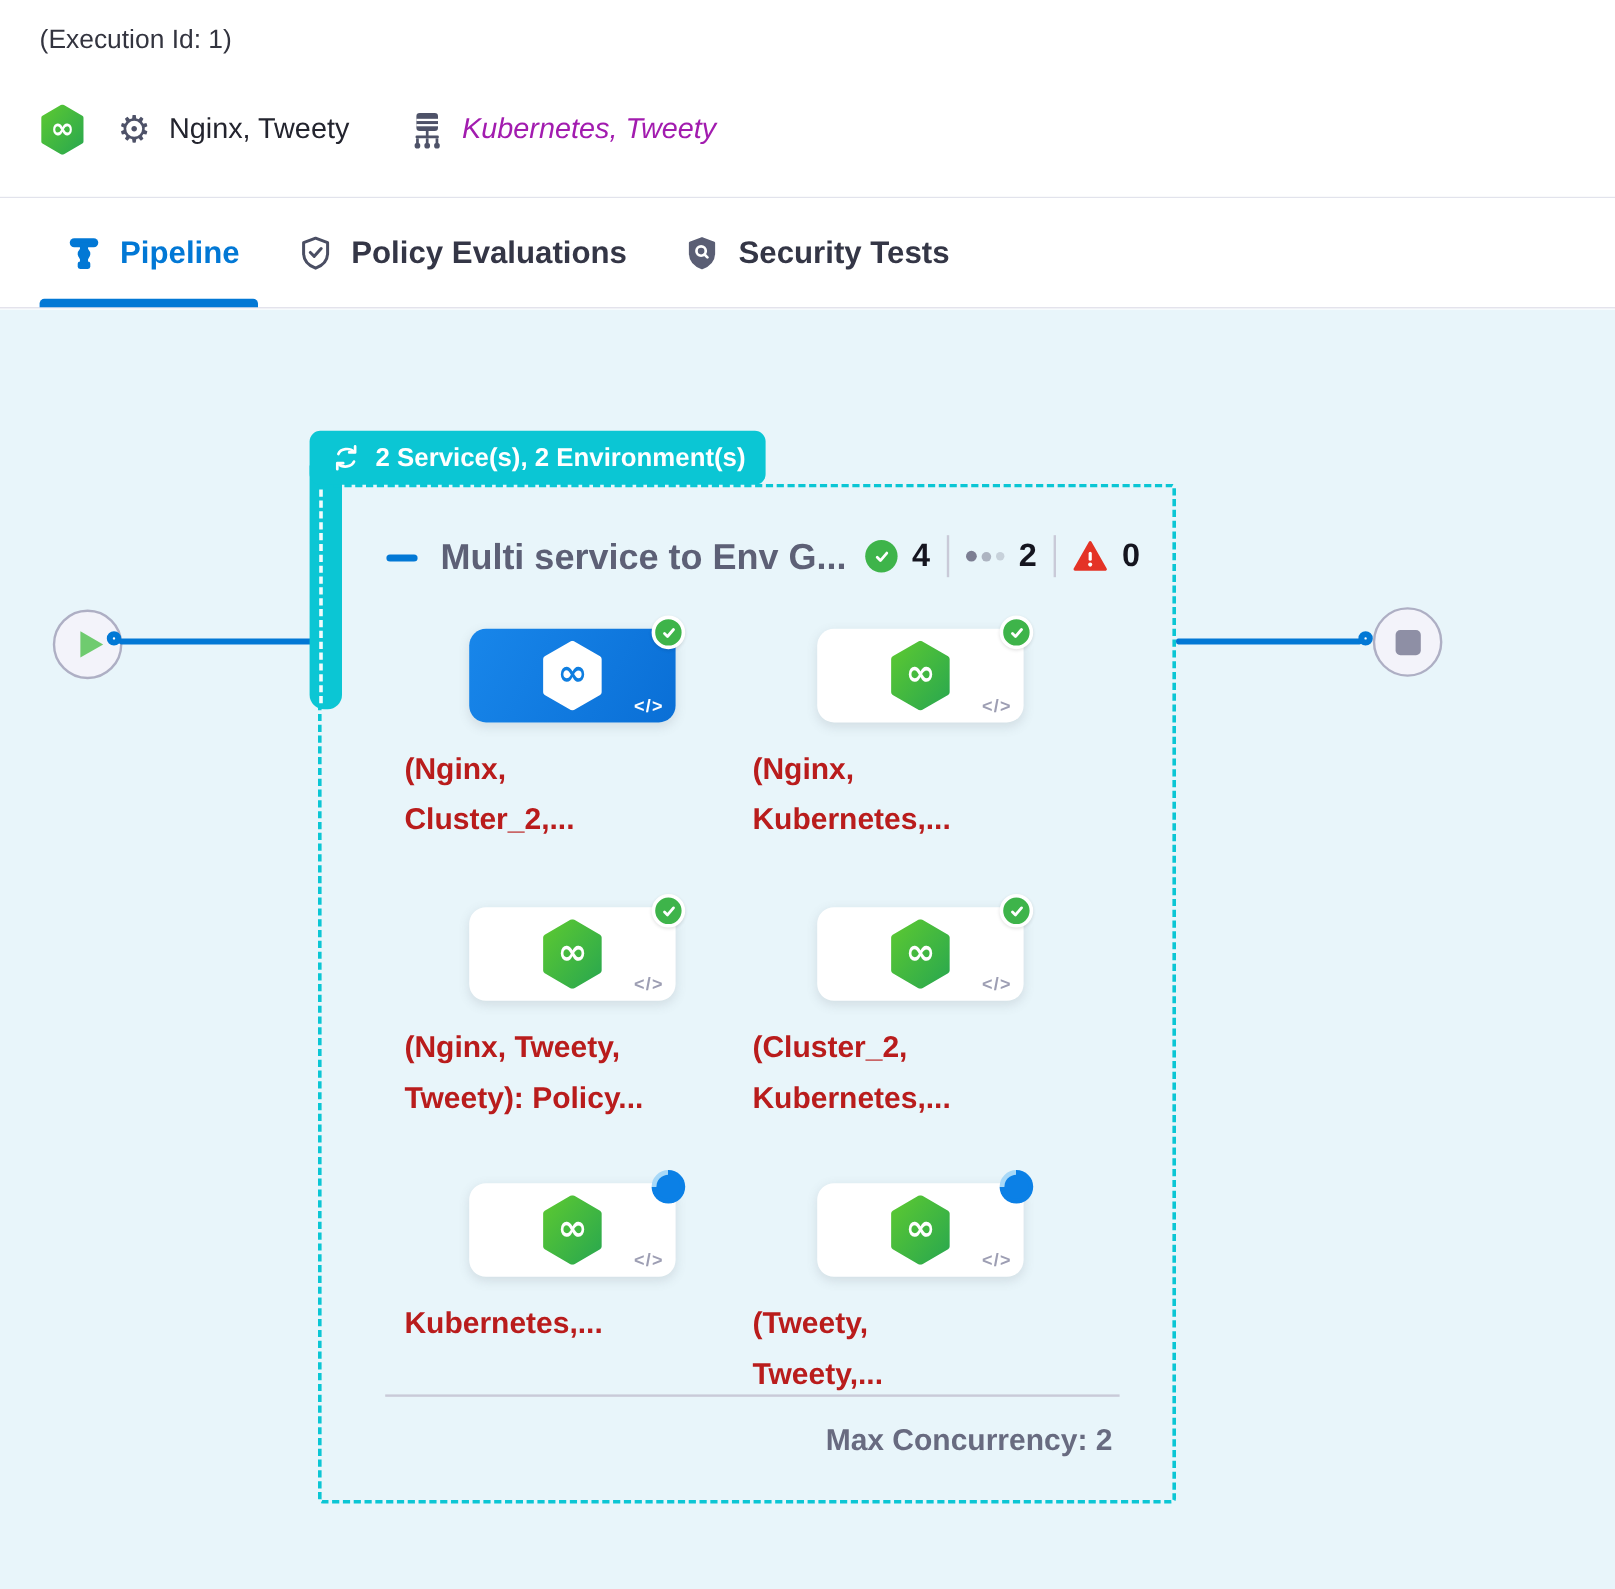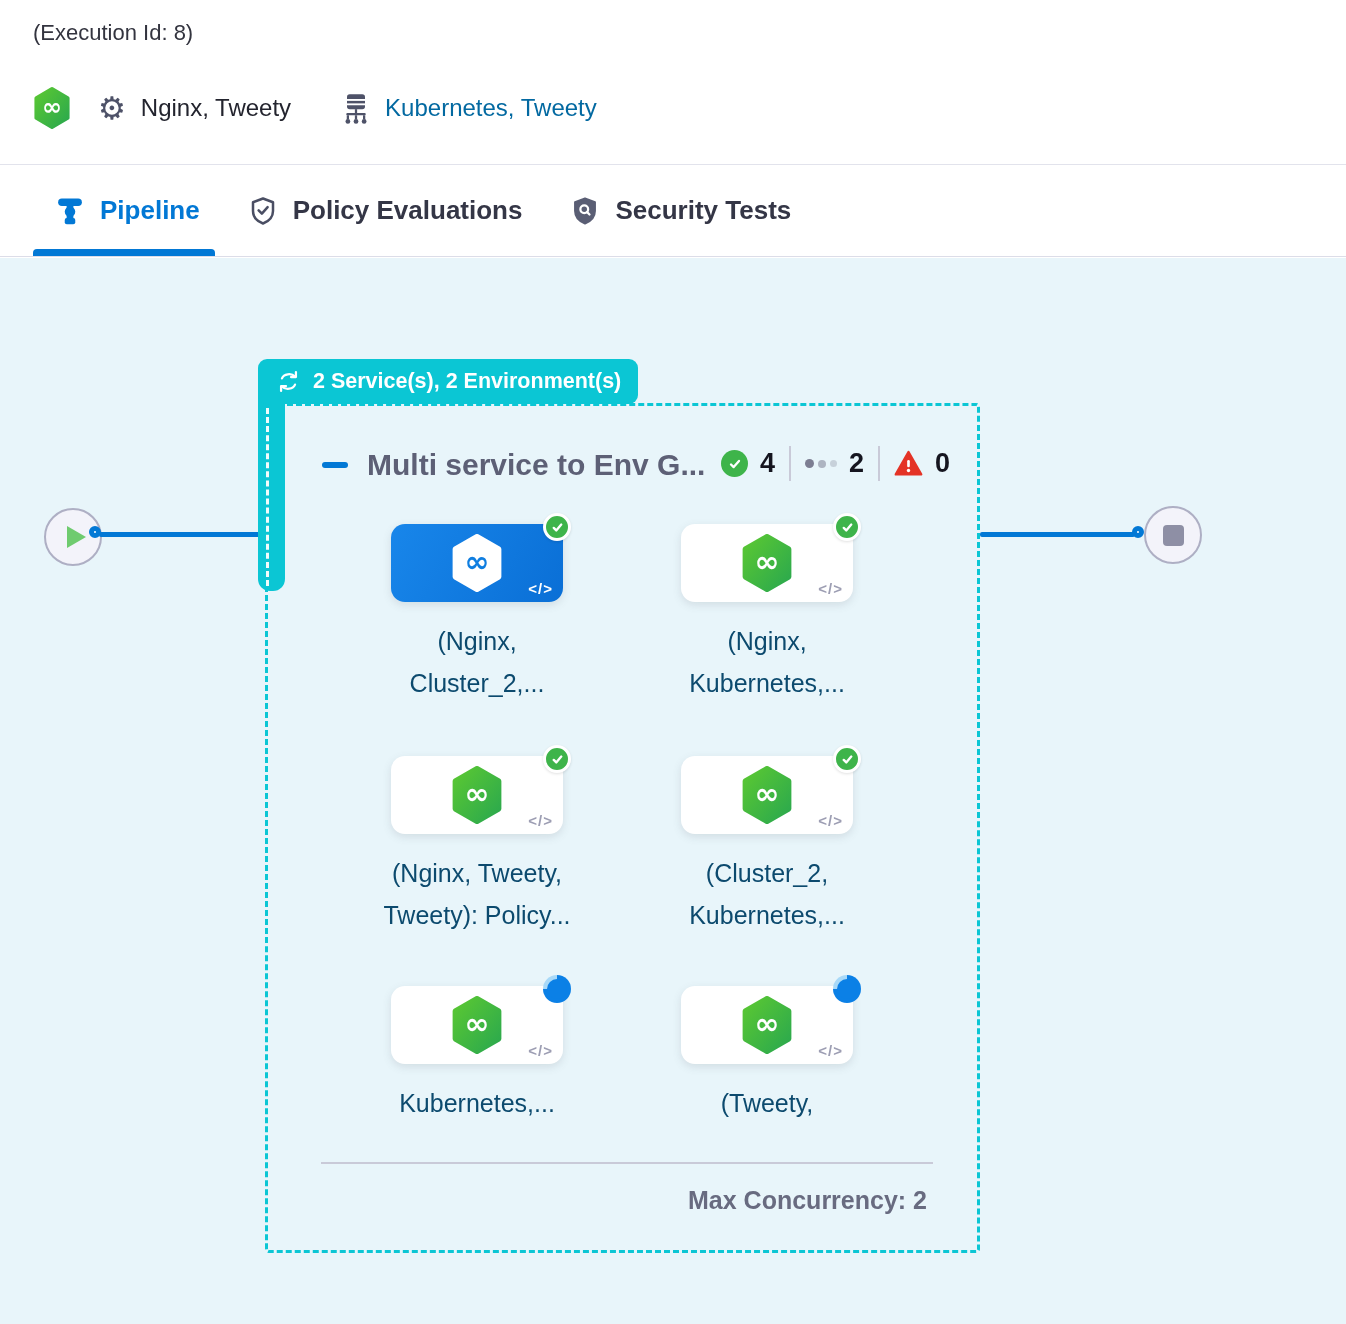--- a/index.html
+++ b/index.html
@@ -18,21 +18,21 @@
   .exec-id { font-size:22px; font-weight:400; color:#33343f; }
   .meta-row { position:absolute; left:33px; top:86px; height:44px; display:flex; align-items:center; }
   .hex-wrap { position:relative; display:inline-block; }
   .hex-wrap .inf { position:absolute; left:50%; top:50%; transform:translate(-50%,-54%);
     font-family:"DejaVu Sans", sans-serif; font-weight:700; color:#fff; }
   .header-hex .inf { font-size:24px; }
   .u-icon { font-family:"DejaVu Sans", sans-serif; color:#4e5268; }
   .gear { font-size:31px; margin-left:27px; line-height:1; }
   .meta-text { font-size:24px; font-weight:400; color:#23242e; margin-left:15px; }
   .env-ic { margin-left:50px; }
-  .meta-text2 { font-size:24px; font-weight:500; color:#0369a1; margin-left:14px; }
+  .meta-text2 { font-size:24px; font-weight:500; color:#a21caf; margin-left:14px;font-style:italic; }
 
   
   .tabbar { position:absolute; left:0; top:164px; width:100%; height:93px; background:#fff;
     border-top:1px solid #e2e3ec; border-bottom:1px solid #dcdde8;
     display:flex; align-items:center; padding-left:55px; gap:48px; }
   .tab { position:relative; height:100%; display:flex; align-items:center; gap:15px;
     font-size:26px; font-weight:600; color:#343646; }
   .tab.active { color:#0278d5; font-weight:700; }
   .tab.active::after { content:""; position:absolute; left:-22px; right:-15px; bottom:0;
     height:7px; background:#0278d5; border-radius:4px 4px 0 0; }
@@ -94,43 +94,43 @@
   .tile-hex .inf { font-size:30px; }
   .hex-white .inf { color:#0f7ee0; }
   .code-glyph { position:absolute; right:10px; bottom:5px; font-size:15px; font-weight:700;
     color:#9d9eb3; letter-spacing:1px; }
   .node.selected .code-glyph { color:#fff; }
   .tile-badge { position:absolute; right:-8px; top:-11px; width:28px; height:28px; border-radius:50%; }
   .tile-badge.success { background:#3eb44a; border:3px solid #fff;
     display:flex; align-items:center; justify-content:center; box-shadow:0 1px 3px rgba(0,0,0,.12); }
   .tile-badge.running { background:conic-gradient(#0b80e6 0 75%, #a8d9f8 75% 100%); }
   .tile-badge.running::after { content:""; position:absolute; inset:4px; border-radius:50%; background:#0b80e6; }
-  .node-label { position:absolute; left:-54px; top:96px; width:280px; text-align:center;
-    font-size:25px; font-weight:400; color:#0c4a6e; line-height:42px; }
+  .node-label { position:absolute; left:-54px; top:96px; width:280px; 
+    font-size:25px; font-weight:700; color:#b91c1c; line-height:42px; }
 
   .footer-div { position:absolute; left:53px; top:756px; width:612px; height:2px; background:#c9cad8; }
   .max-conc { position:absolute; right:50px; top:780px; font-size:25px; font-weight:700; color:#686b80; }
 
   svg { display:block; }
 </style>
 </head>
 <body>
 
 <svg width="0" height="0" style="position:absolute">
   <defs>
     <linearGradient id="gradGreen" x1="0" y1="0" x2="1" y2="1">
       <stop offset="0" stop-color="#5bc832"></stop>
         <stop offset="1" stop-color="#2aa84e"></stop>
     </linearGradient>
   </defs>
 </svg>
 
 <div class="header">
   <div class="title-row">
-    <span class="exec-id">(Execution Id: 8)</span>
+    <span class="exec-id">(Execution Id: 1)</span>
   </div>
   <div class="meta-row">
     <span class="hex-wrap header-hex">
       <svg width="38" height="42" viewBox="0 0 40 44">
         <path d="M20 2 36.5 11.5 V32.5 L20 42 3.5 32.5 V11.5 Z" fill="url(#gradGreen)" stroke="url(#gradGreen)" stroke-width="4" stroke-linejoin="round"></path>
       </svg>
       <span class="inf">∞</span>
     </span>
     <span class="u-icon gear">⚙</span>
     <span class="meta-text">Nginx, Tweety</span>
@@ -337,20 +337,21 @@
           <svg width="54" height="58" viewBox="0 0 40 44">
               <path d="M20 2 36.5 11.5 V32.5 L20 42 3.5 32.5 V11.5 Z" fill="url(#gradGreen)" stroke="url(#gradGreen)" stroke-width="4" stroke-linejoin="round"></path>
             </svg>
           <span class="inf">∞</span>
         </span>
         <span class="code-glyph">&lt;/&gt;</span>
         <span class="tile-badge running"></span>
       </div>
       <div class="node-label">
         <div>(Tweety,</div>
+          <div>Tweety,...</div>
       </div>
     </div>
 
     <div class="footer-div"></div>
     <div class="max-conc">Max Concurrency: 2</div>
   </div>
 
   <div class="tail-dashes"></div>
 
   <div class="matrix-badge clickable">

